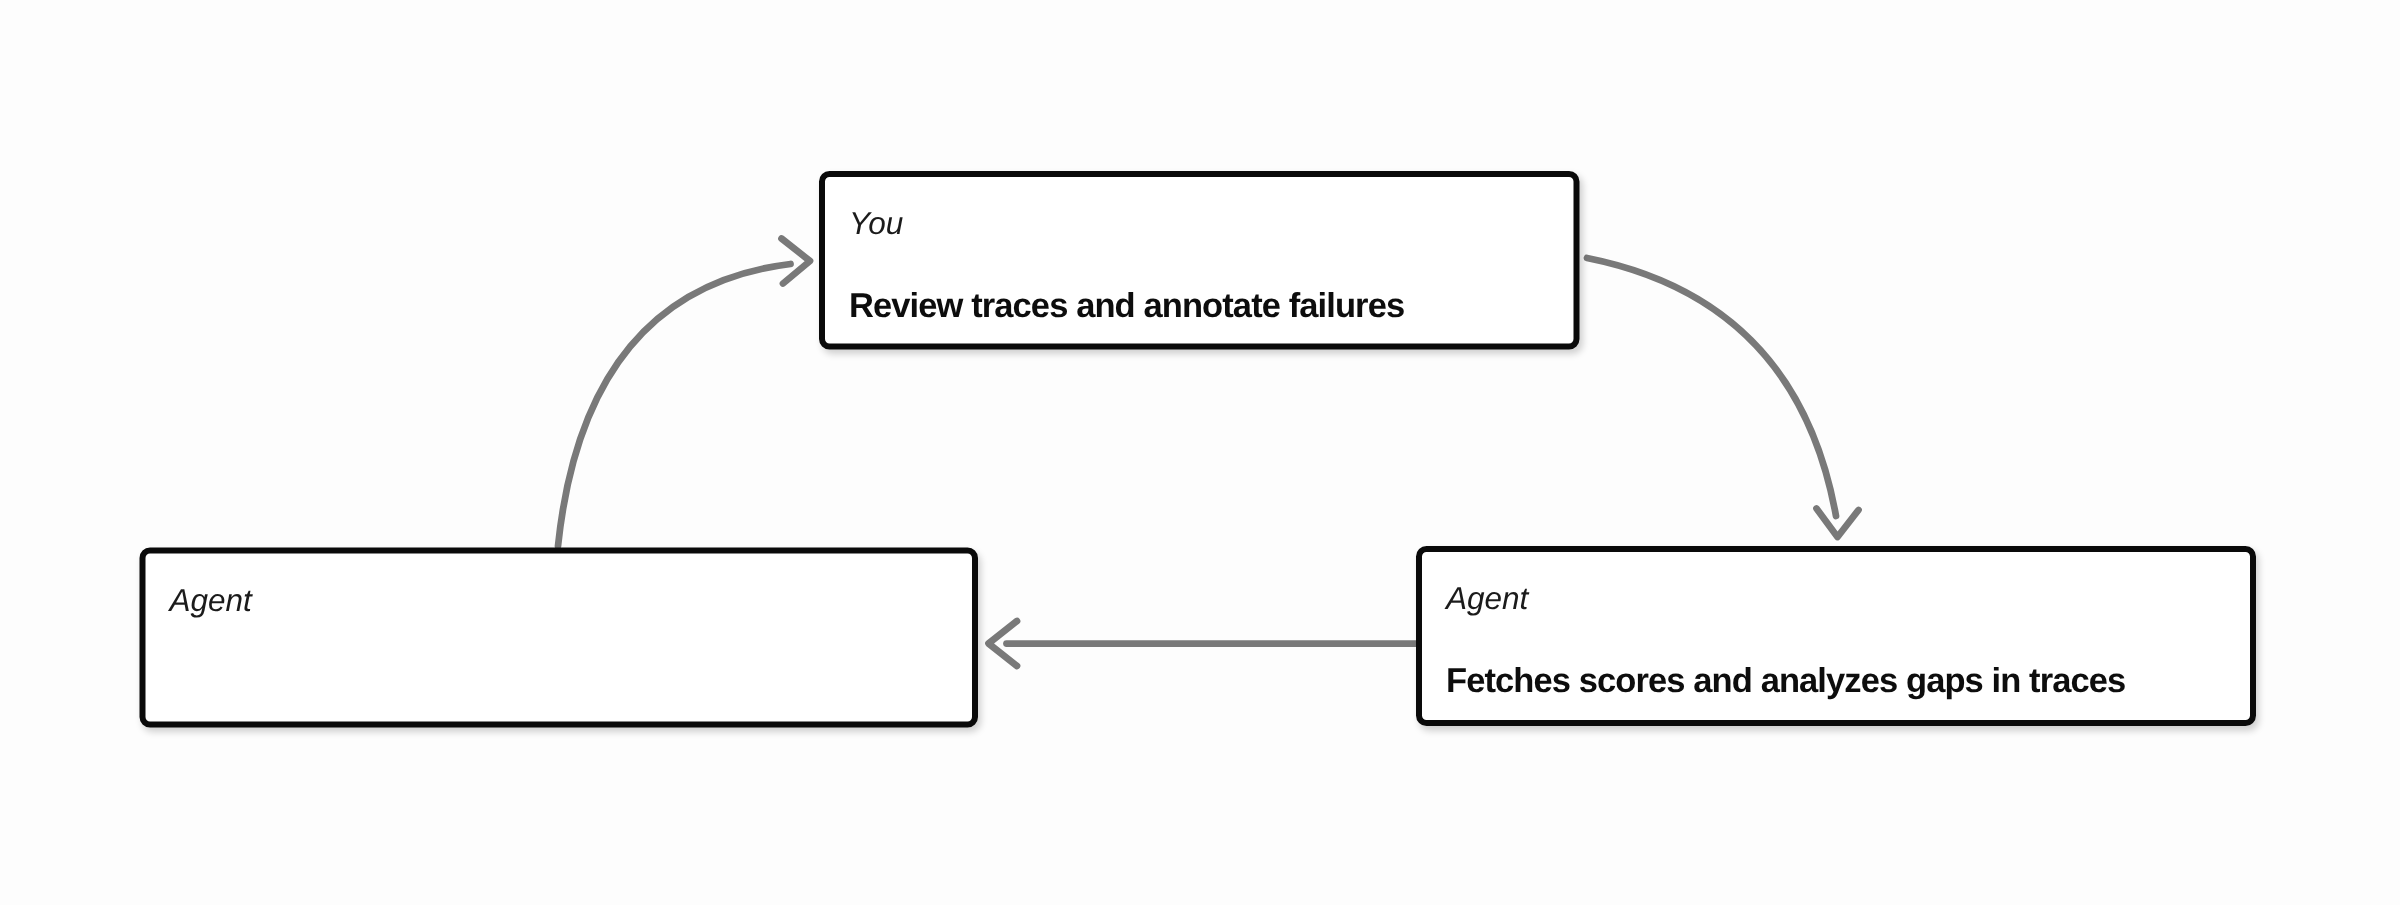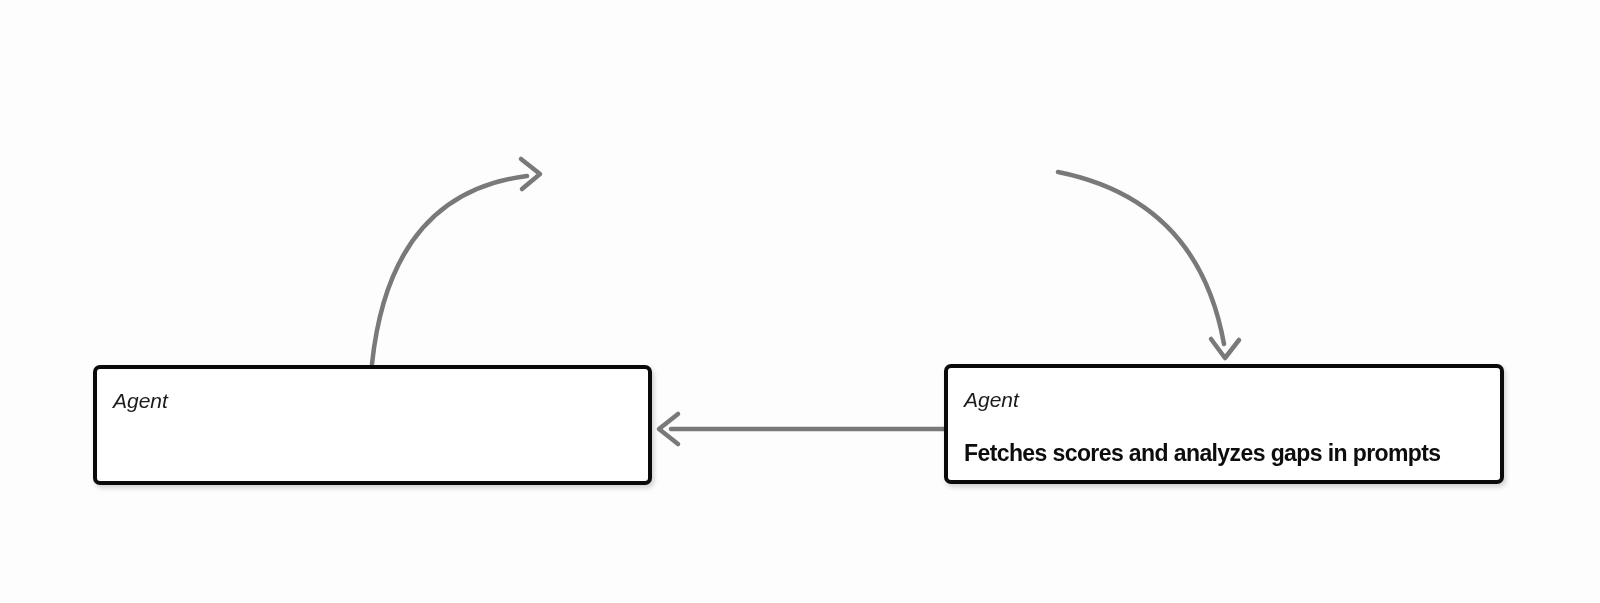--- a/index.html
+++ b/index.html
@@ -65,23 +65,27 @@
       <polyline points="521,159 540,174 522,189"></polyline>
 
       <path d="M 1058 172 Q 1198 200 1224 344"></path>
       <polyline points="1211,339 1225,358 1239,340"></polyline>
 
       <path d="M 944 429 L 671 429"></path>
       <polyline points="678,414 659,429 678,444"></polyline>
     </g>
   </svg>
 
+  <div class="node node-review" style="background: rgb(255, 255, 255);">
+    <div class="node-role" style="color: rgb(27, 27, 27);">You</div>
+    <div class="node-title" style="color: rgb(13, 13, 13);">Review traces and annotate failures</div>
+  </div>
 
   <div class="node node-update" style="background: rgb(255, 255, 255);">
     <div class="node-role" style="color: rgb(27, 27, 27);">Agent</div>
   </div>
 
   <div class="node node-fetch" style="background: rgb(255, 255, 255);">
     <div class="node-role" style="color: rgb(27, 27, 27);">Agent</div>
-    <div class="node-title" style="color: rgb(13, 13, 13);">Fetches scores and analyzes gaps in prompts</div>
+    <div class="node-title" style="color: rgb(13, 13, 13);">Fetches scores and analyzes gaps in traces</div>
   </div>
 
 </div>
 
 </body></html>

